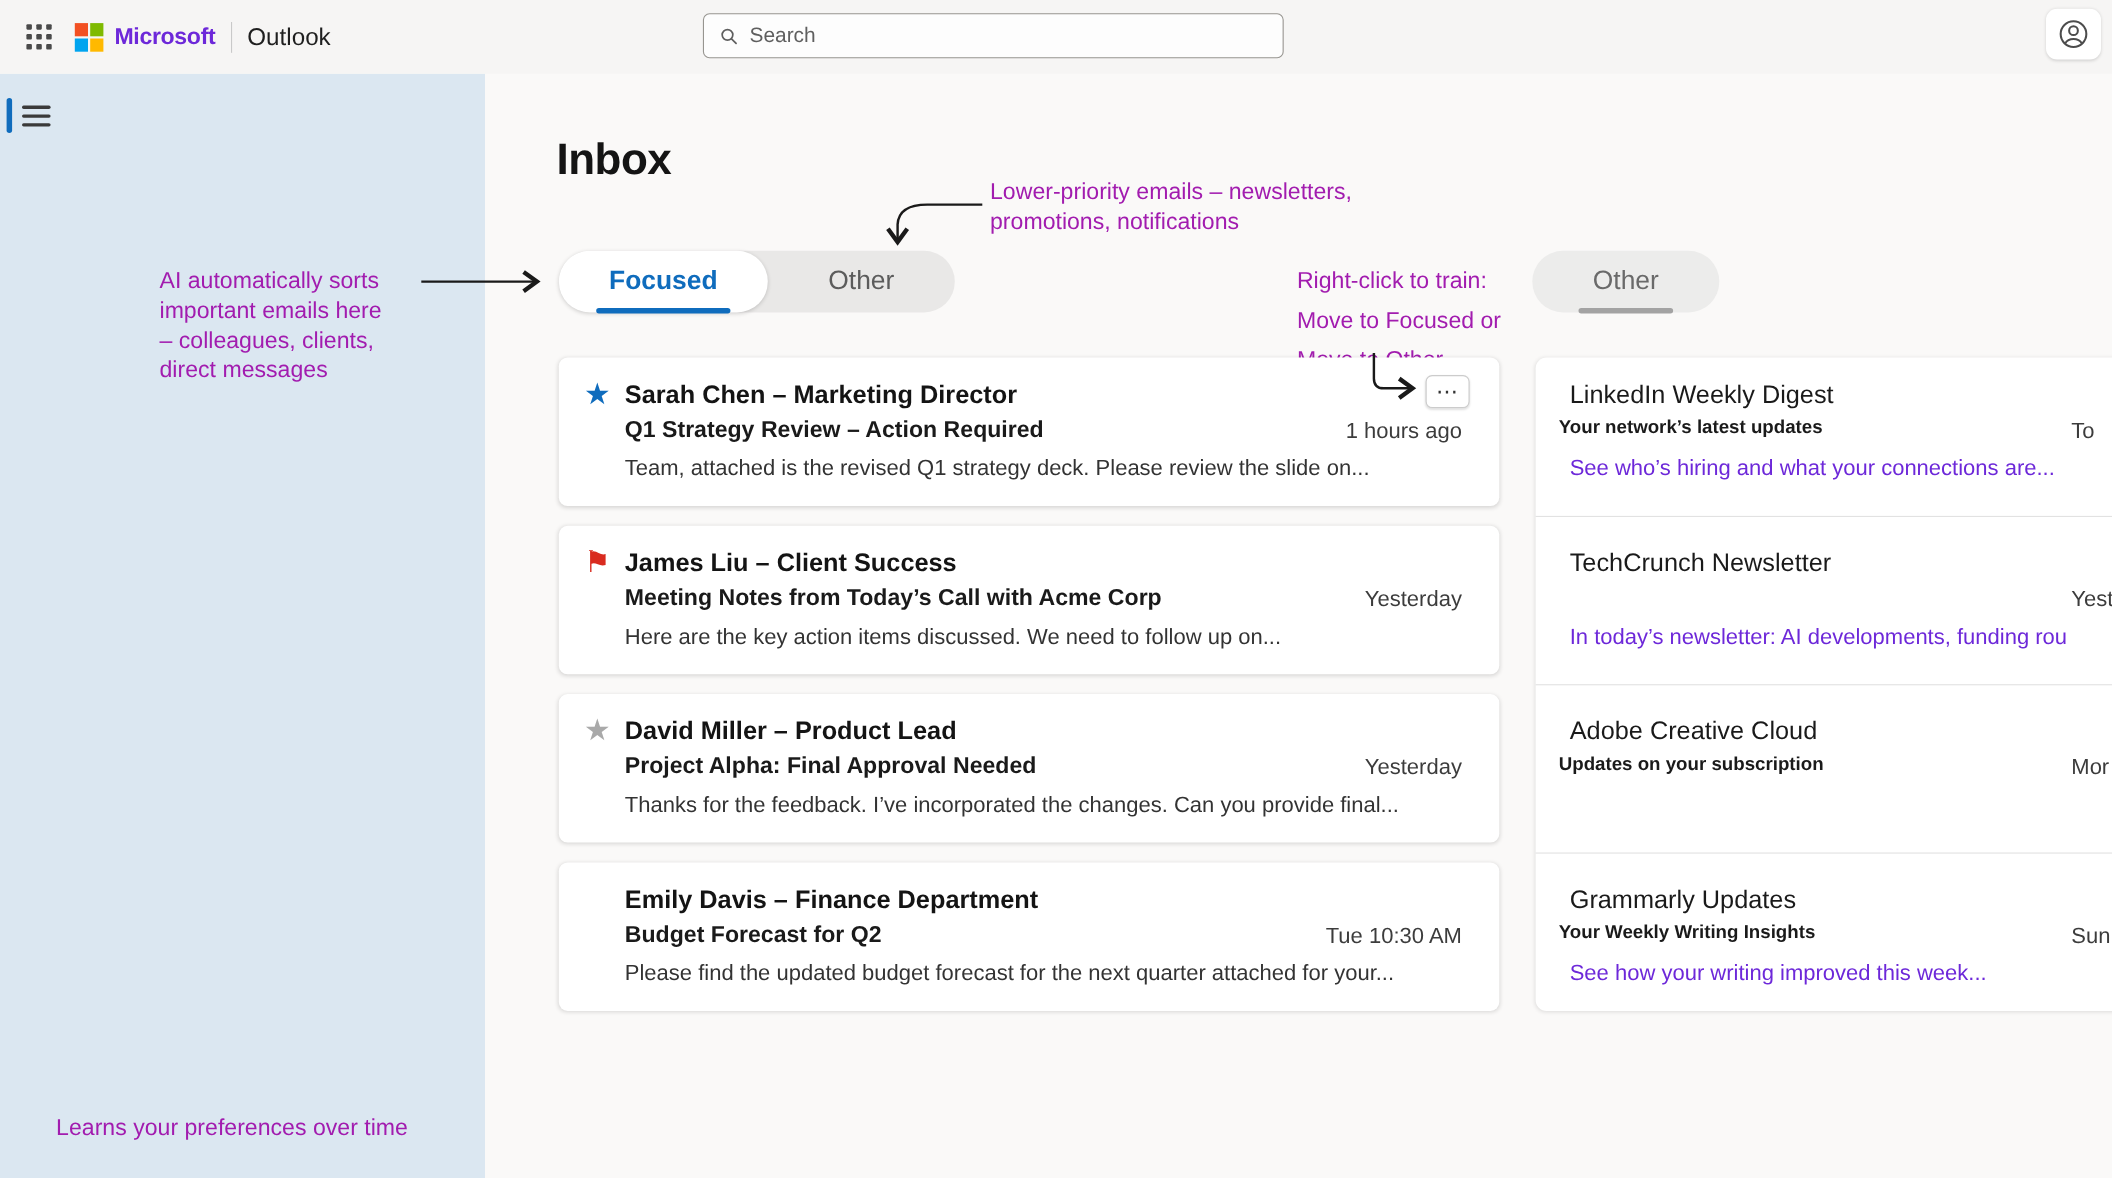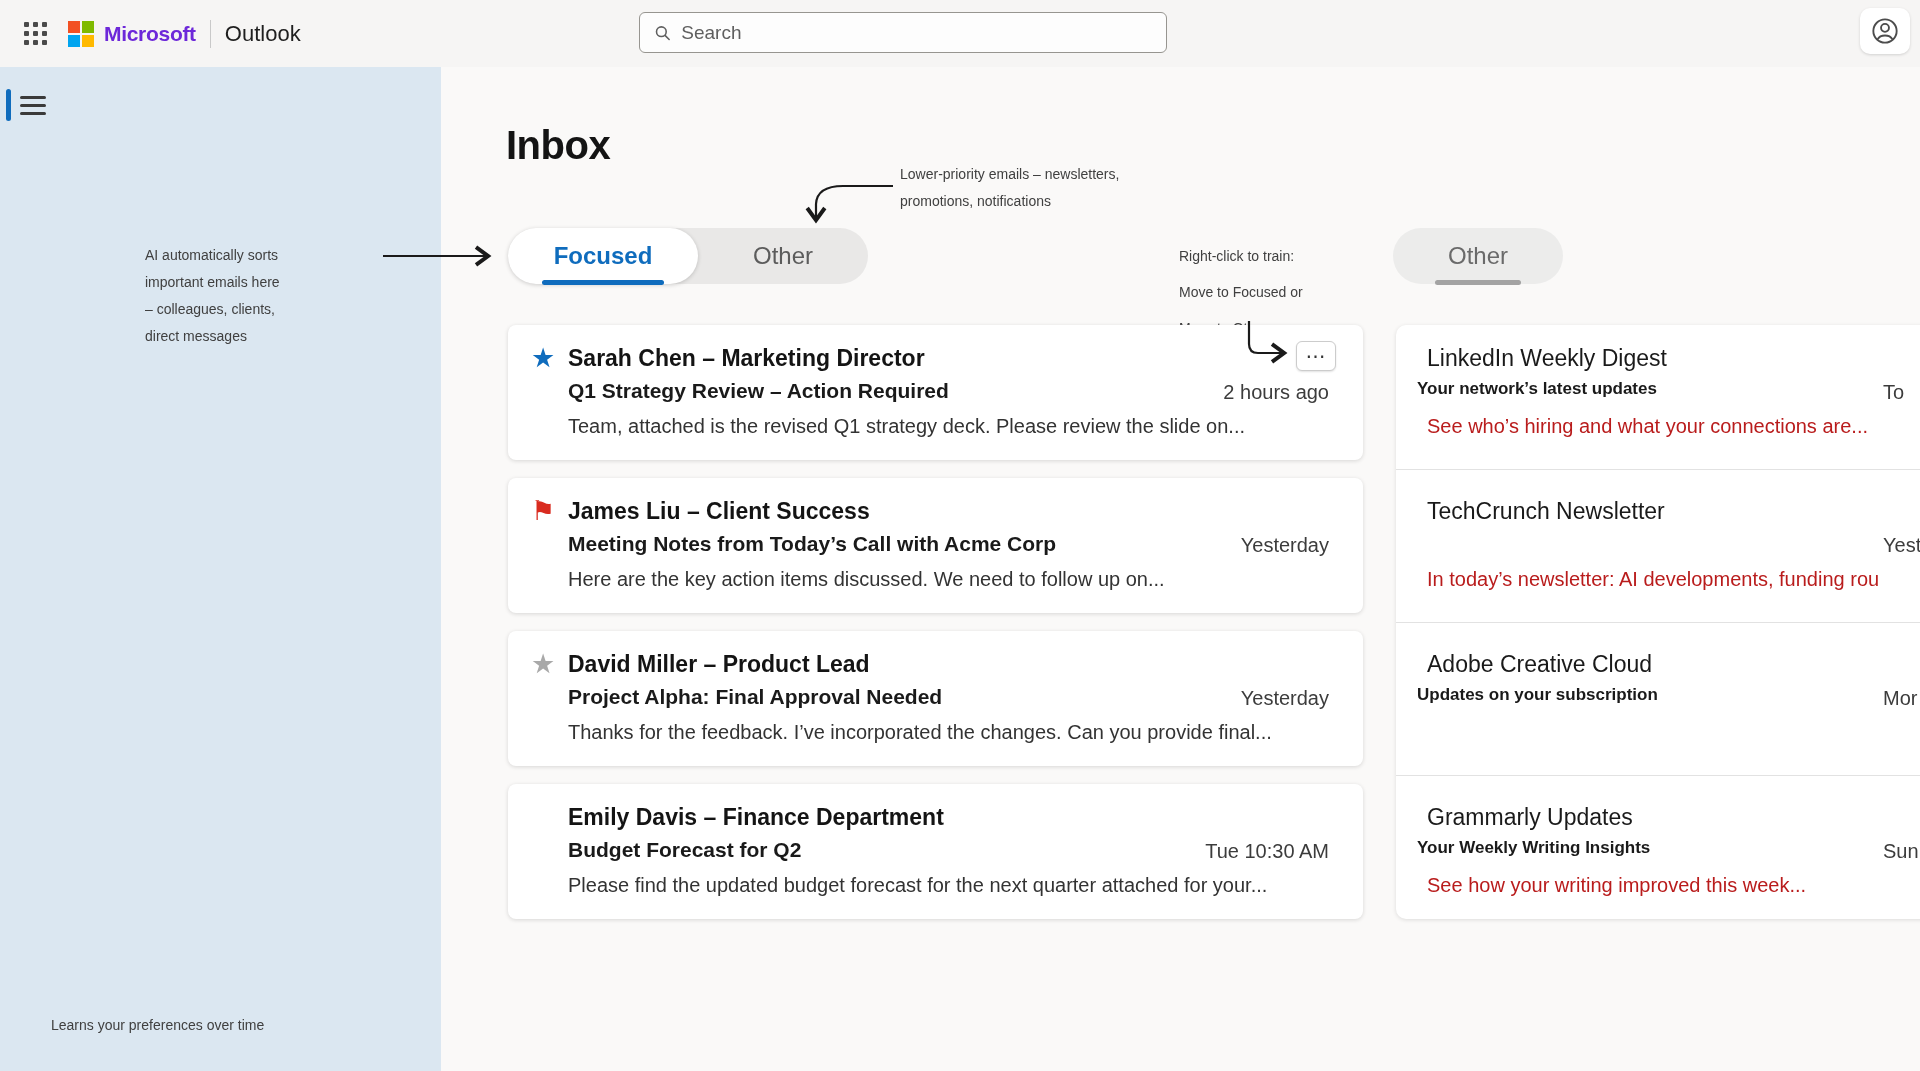--- a/index.html
+++ b/index.html
@@ -23,21 +23,21 @@
   .search input::placeholder { color:#5f5f5f; }
   .account-btn { position:absolute; right:10px; top:8px; width:50px; height:46px; background:#ffffff; border-radius:10px; box-shadow:0 1px 3px rgba(0,0,0,0.15); display:flex; align-items:center; justify-content:center; cursor:pointer; }
 
   
   .sidebar { position:absolute; left:0; top:67px; width:441px; height:1004px; background:#dbe7f1; }
   .accent-bar { position:absolute; left:6px; top:22px; width:5px; height:32px; background:#0f6cbd; border-radius:3px; }
   .hamburger-btn { position:absolute; left:20px; top:19px; width:38px; height:38px; display:flex; flex-direction:column; justify-content:center; gap:5px; cursor:pointer; }
   .hamburger-btn span { width:26px; height:3px; background:#3a3a3a; border-radius:2px; }
 
   
-  .annotation { white-space:pre-line; color:#404040; font-size:14px; line-height:27px; position:absolute; }
+  .annotation { white-space:pre-line; color:#a21caf; font-size:21px; line-height:27px; position:absolute; }
   .note-focused { left:145px; top:159px; width:280px;margin-top:16px; }
   .note-learn { left:51px; top:945px; width:400px; }
   .note-other { left:459px; top:94px; width:400px; }
   .note-train { left:738px; top:171px; width:260px; line-height:36px; }
 
   
   .main { position:absolute; left:441px; top:67px; width:1479px; height:1004px; background:#faf9f8; }
   .page-title { position:absolute; left:65px; top:56px; font-size:40px; font-weight:700; color:#141414; letter-spacing:-0.5px; }
 
   .tabs-pill { position:absolute; left:67px; top:161px; width:360px; height:56px; background:#e9e8e7; border-radius:28px; }
@@ -57,21 +57,21 @@
   .preview { position:absolute; left:60px; top:90px; right:30px; font-size:20px; color:#333333; white-space:nowrap; overflow:hidden; }
   .time { position:absolute; right:34px; top:56px; font-size:20px; color:#3c3c3c; }
   .more-btn { position:absolute; left:788px; top:16px; width:40px; height:30px; background:#ffffff; border:1px solid #cccccc; border-radius:6px; box-shadow:0 1px 2px rgba(0,0,0,0.12); display:flex; align-items:center; justify-content:center; font-size:20px; color:#333; cursor:pointer; letter-spacing:1px; }
 
   
   .other-panel { position:absolute; left:955px; top:258px; width:560px; height:594px; background:#ffffff; border-radius:10px 0 0 10px; box-shadow:0 1px 4px rgba(0,0,0,0.12); }
   .o-item { position:absolute; left:0; width:100%; height:135px; cursor:pointer; }
   .o-1{top:0;} .o-2{top:153px;} .o-3{top:306px;} .o-4{top:459px;}
   .o-sender { position:absolute; left:31px; top:20px; font-size:23px; font-weight:400; color:#1a1a1a; }
   .o-subject { position:absolute; left:21px; top:54px; font-size:17px; font-weight:700; color:#1a1a1a; }
-  .o-preview { position:absolute; left:31px; top:90px; font-size:20px; color:#b91c1c; white-space:nowrap; }
+  .o-preview { position:absolute; left:31px; top:90px; font-size:20px; color:#6d28d9; white-space:nowrap; }
   .o-time { position:absolute; left:487px; top:56px; font-size:20px; color:#3c3c3c; white-space:nowrap; }
   .o-divider { position:absolute; left:0; width:100%; height:1px; background:#e2e2e2; }
   .d-1{top:144px;} .d-2{top:297px;} .d-3{top:450px;}
 
   
   .arrows { position:absolute; left:0; top:0; width:1920px; height:1071px; pointer-events:none; z-index:40; }
 </style>
 </head>
 <body>
 
@@ -151,21 +151,21 @@
 
   <div class="other-pill-right">
     <span>Other</span>
     <div class="other-underline"></div>
   </div>
 
   <div class="card card-1">
     <span class="mail-icon" style="color: rgb(15, 108, 189);">★</span>
     <div class="sender">Sarah Chen – Marketing Director</div>
     <div class="subject">Q1 Strategy Review – Action Required</div>
-    <div class="time">2 hours ago</div>
+    <div class="time">1 hours ago</div>
     <div class="preview">Team, attached is the revised Q1 strategy deck. Please review the slide on...</div>
     <div class="more-btn">⋯</div>
   </div>
 
   <div class="card card-2">
     <span class="mail-icon" style="color: rgb(217, 43, 31);">⚑</span>
     <div class="sender">James Liu – Client Success</div>
     <div class="subject">Meeting Notes from Today’s Call with Acme Corp</div>
     <div class="time">Yesterday</div>
     <div class="preview">Here are the key action items discussed. We need to follow up on...</div>

